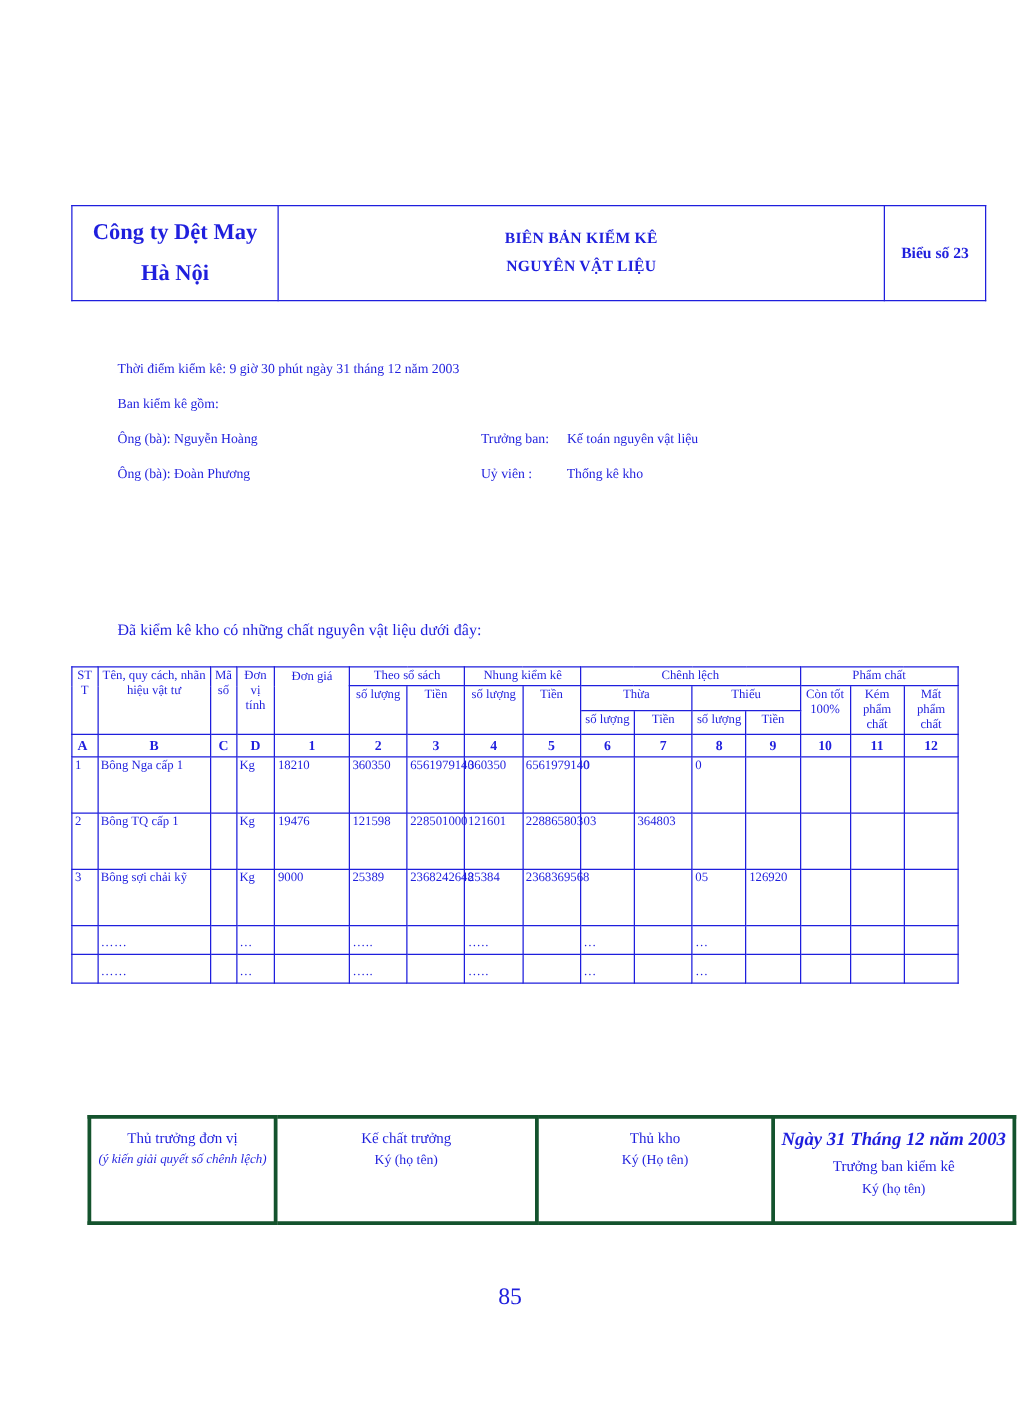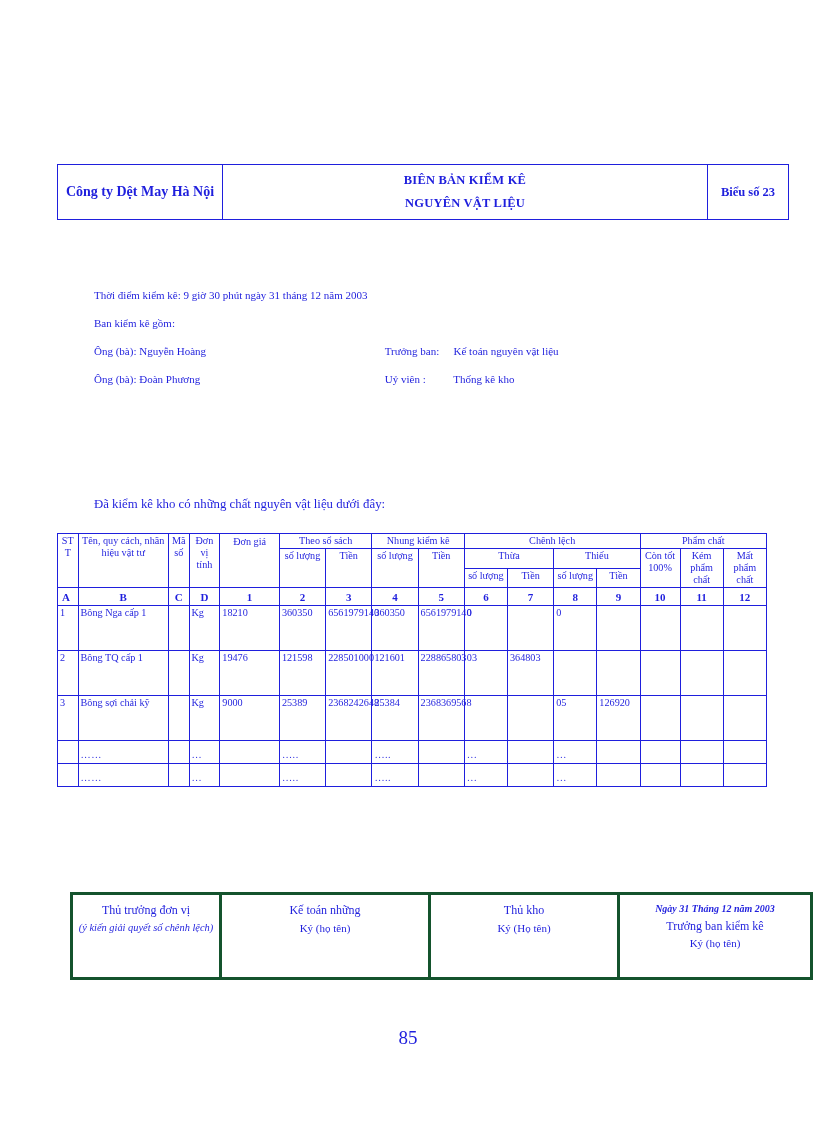--- a/index.html
+++ b/index.html
@@ -28,21 +28,21 @@
   }
   .header-table td {
     border: 1px solid #1f1fdd;
     text-align: center;
     vertical-align: middle;
     font-weight: bold;
     font-size: 12.5px;
     padding: 4px 3px;
     line-height: 1.85;
   }
-  .header-table td.org { width: 158px; font-size: 14px; }
+  .header-table td.org { width: 158px; font-size: 18px; }
   .header-table td.title { width: 478px; }
   .header-table td.form { width: 74px; font-size: 12.5px; }
   .title-line-1, .title-line-2 { display: block; letter-spacing: .2px; }
 
   
   .intro {
     position: absolute;
     left: 94px;
     top: 281px;
     width: 670px;
@@ -160,21 +160,21 @@
     font-style: italic;
   }
   .footer-table td .fsub-plain {
     display: block;
     font-size: 11px;
   }
   .footer-table td .fdate {
     display: block;
     font-style: italic;
     font-weight: bold;
-    font-size: 10px;
+    font-size: 15px;
   }
   .fc1 { width: 138px; }
   .fc2 { width: 198px; }
   .fc3 { width: 178px; }
   .fc4 { width: 182px; }
 
   .page-number {
     position: absolute;
     left: 0;
     top: 1027px;
@@ -387,21 +387,21 @@
   </table>
 
   <table class="footer-table">
     <tbody>
       <tr>
         <td class="fc1">
           <span class="ftitle">Thủ trưởng đơn vị</span>
           <span class="fsub">(ý kiến giải quyết số chênh lệch)</span>
         </td>
         <td class="fc2">
-          <span class="ftitle">Kế toán những</span>
+          <span class="ftitle">Kế chất trưởng</span>
           <span class="fsub-plain">Ký (họ tên)</span>
         </td>
         <td class="fc3">
           <span class="ftitle">Thủ kho</span>
           <span class="fsub-plain">Ký (Họ tên)</span>
         </td>
         <td class="fc4">
           <span class="fdate">Ngày 31 Tháng 12 năm 2003</span>
           <span class="ftitle">Trưởng ban kiểm kê</span>
           <span class="fsub-plain">Ký (họ tên)</span>

